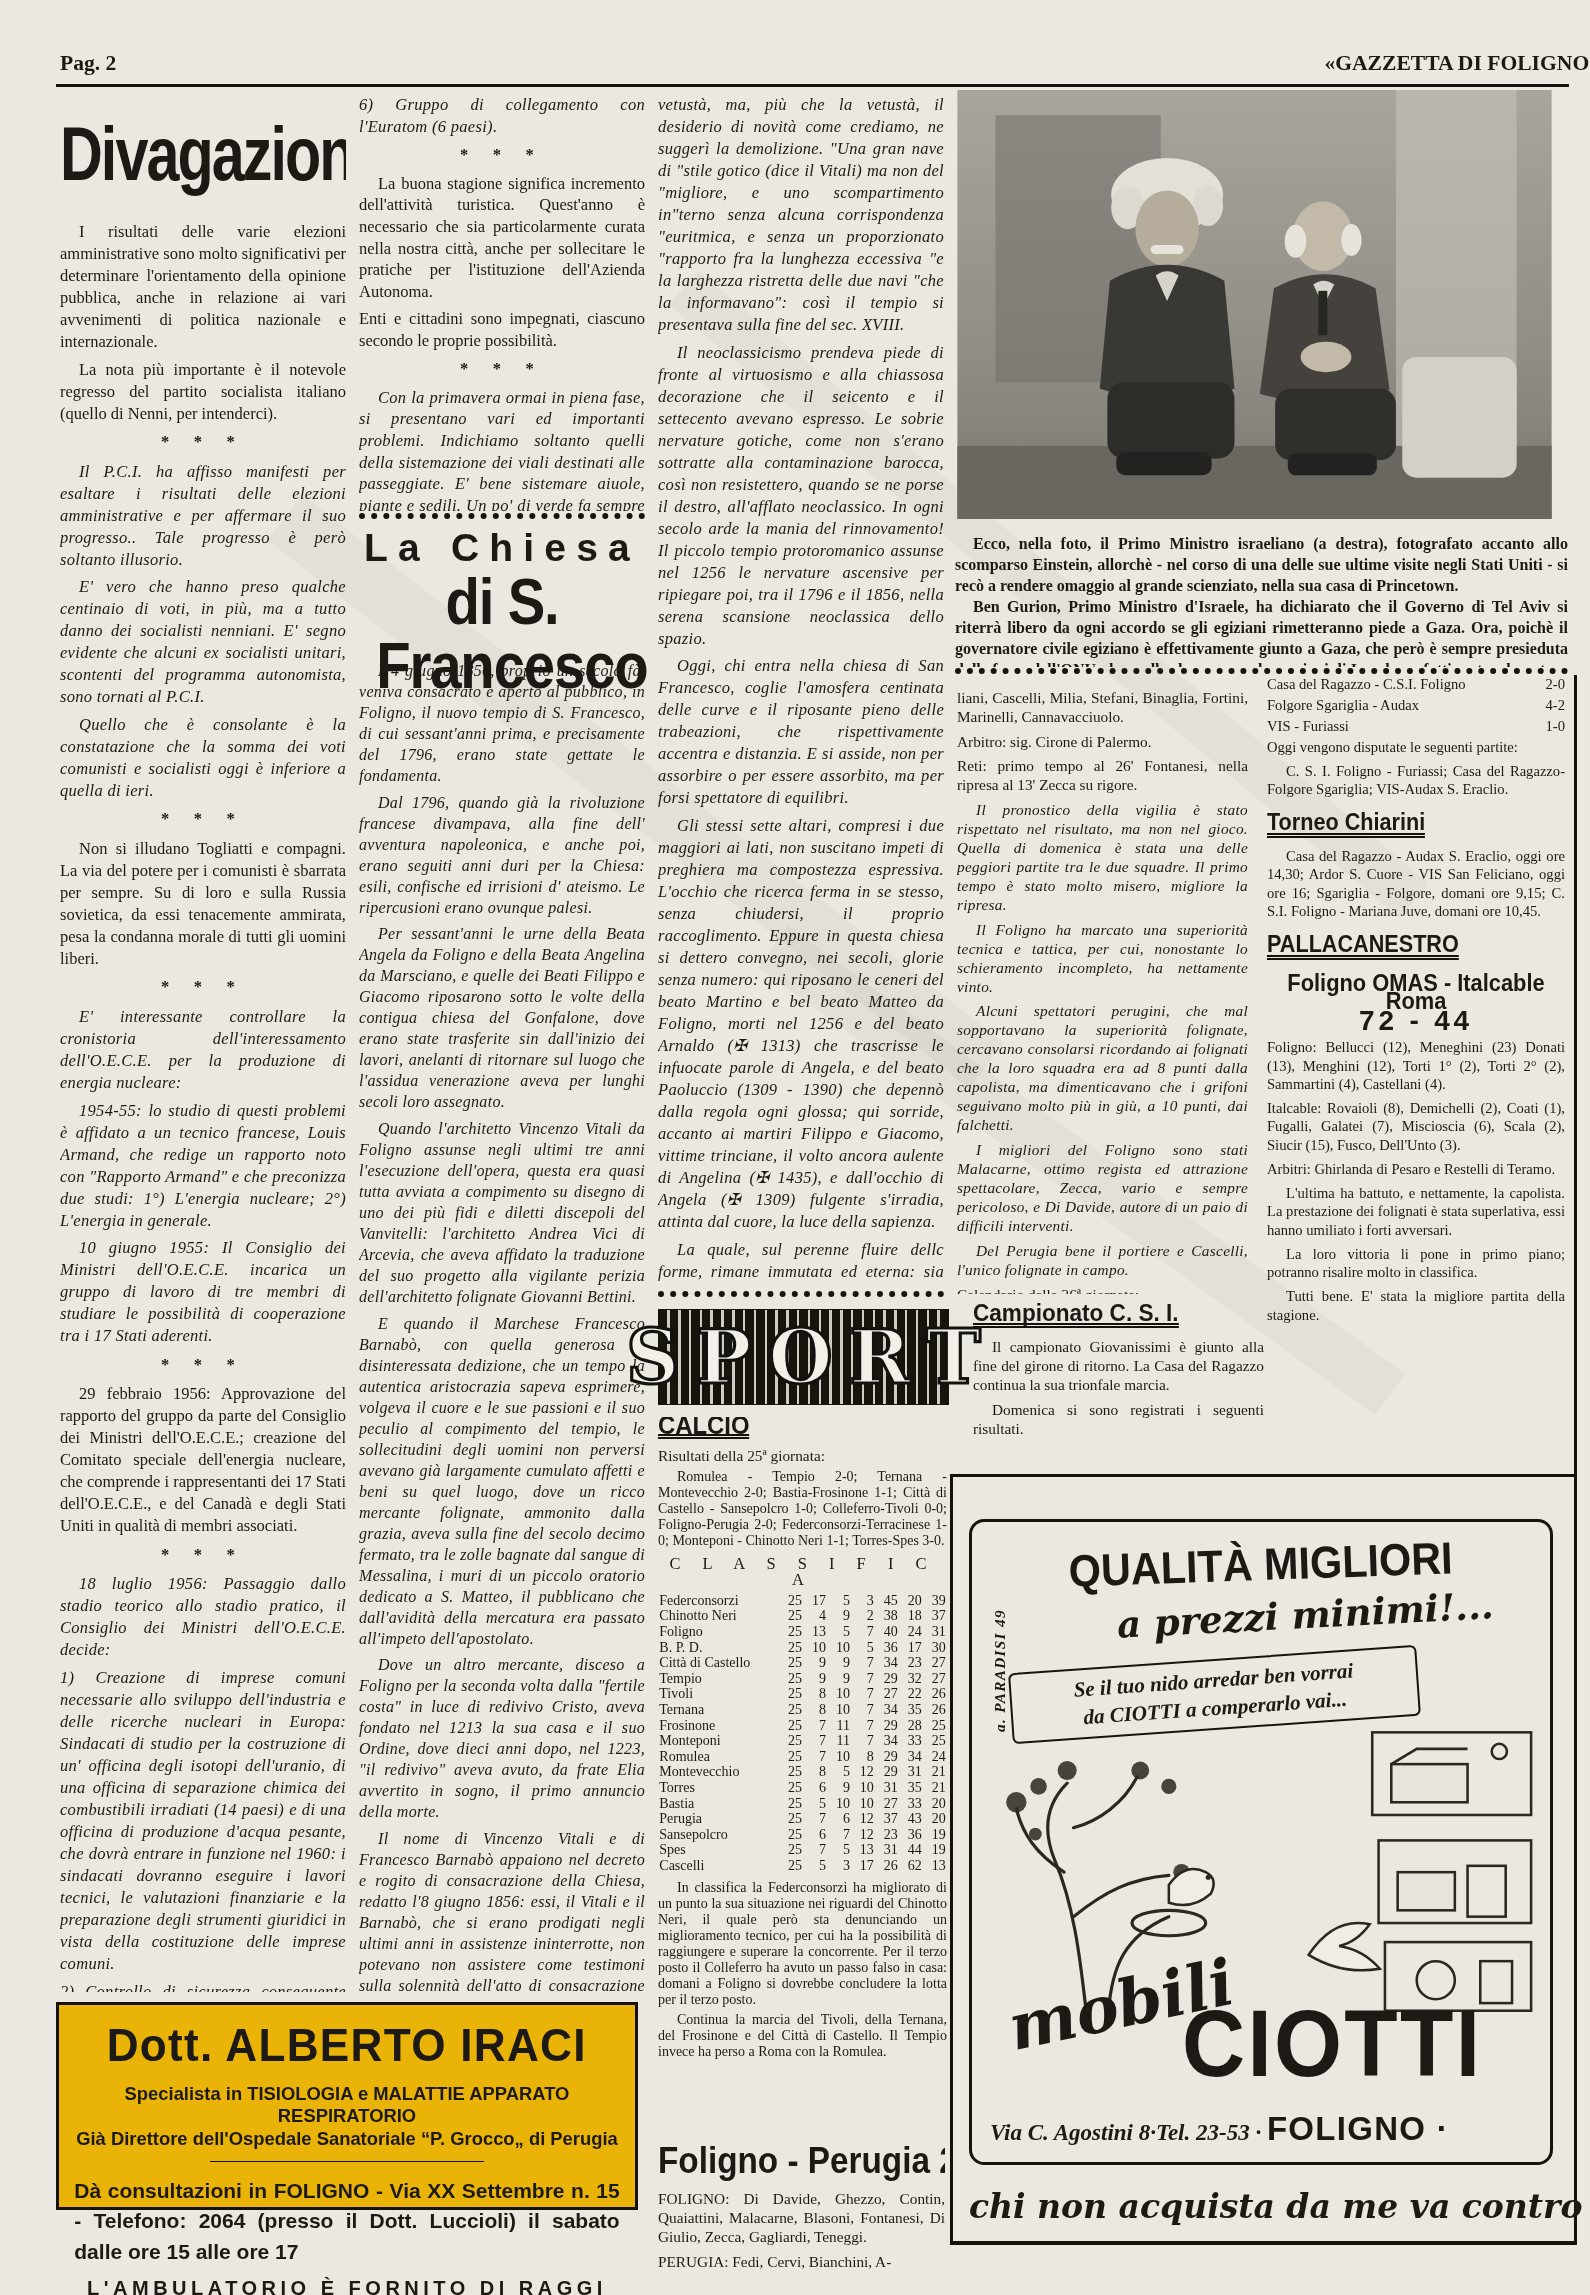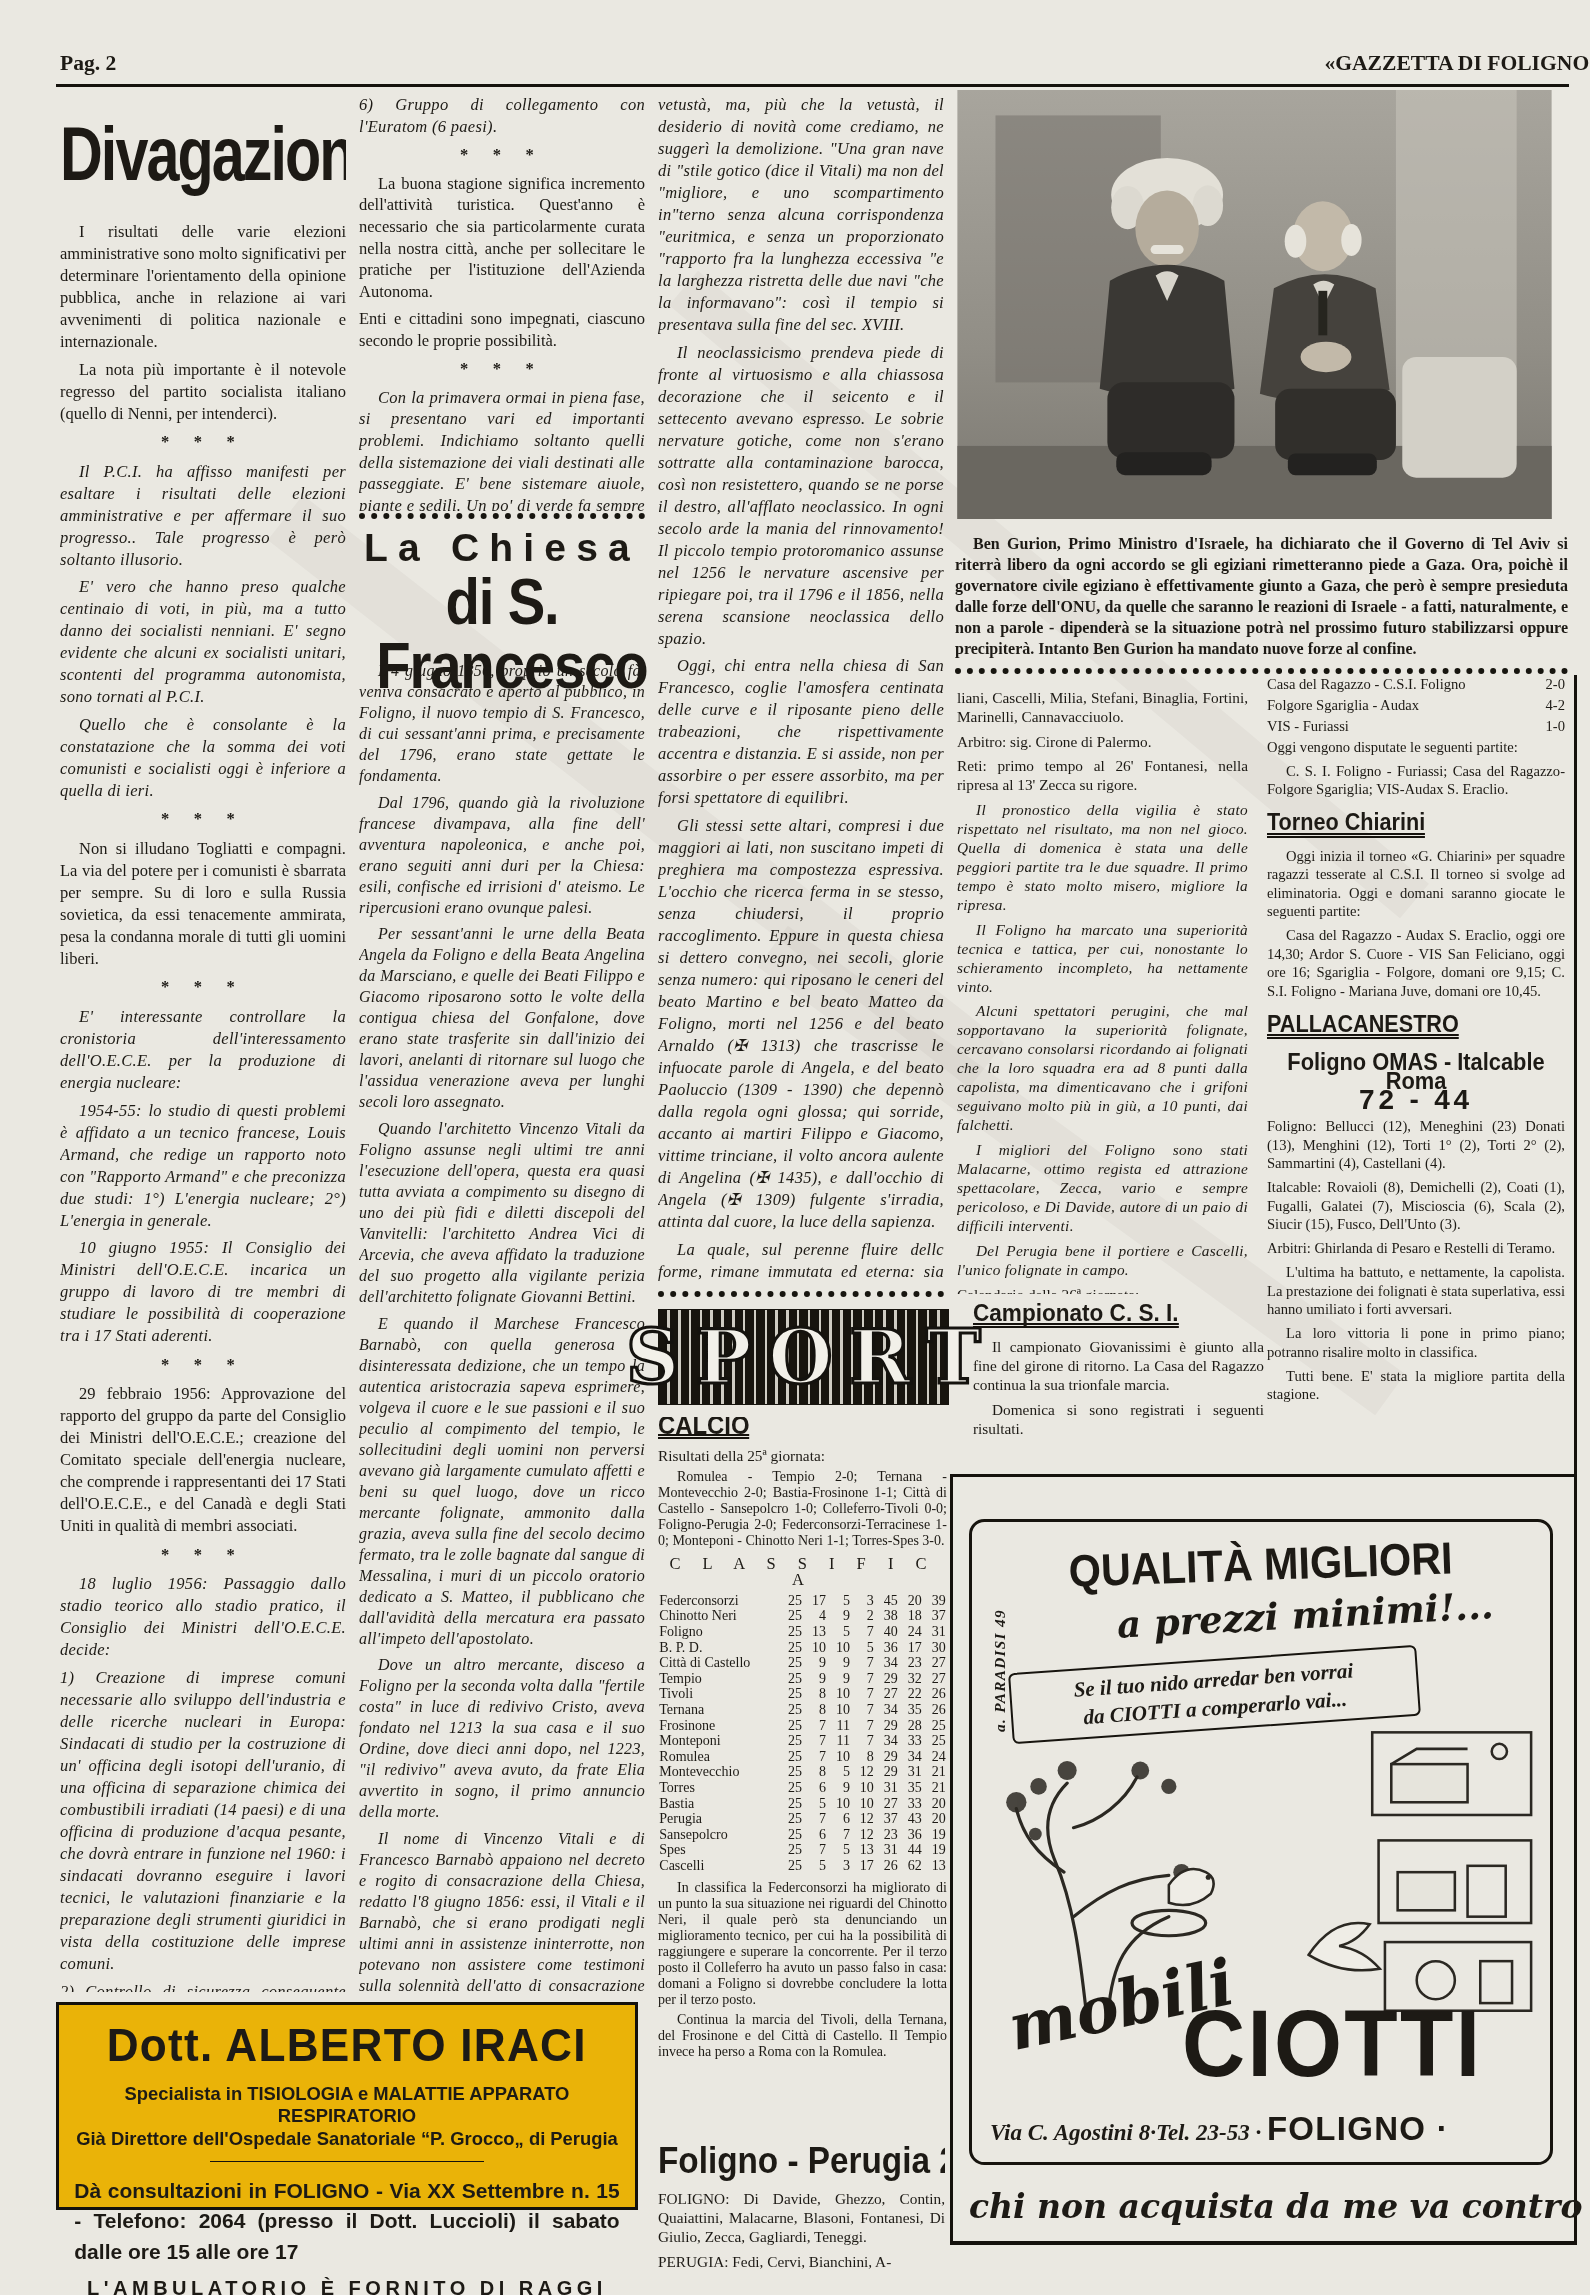--- a/index.html
+++ b/index.html
@@ -412,20 +412,21 @@
         <rect x="568" y="316" width="14" height="70" fill="#26251f"></rect>
         <ellipse cx="580" cy="420" rx="40" ry="24" fill="#c2b9a9"></ellipse>
         <rect x="500" y="470" width="190" height="112" rx="24" fill="#312f2b"></rect>
         <rect x="520" y="572" width="140" height="34" rx="12" fill="#232220"></rect>
       </g>
     </svg>
   </figure>
 
   <section class="col caption" style="left:955px;top:533px;width:613px;height:134px;">
     <div>
+        <p class="cap">Ecco, nella foto, il Primo Ministro israeliano (a destra), fotografato accanto allo scomparso Einstein, allorchè - nel corso di una delle sue ultime visite negli Stati Uniti - si recò a rendere omaggio al grande scienziato, nella sua casa di Princetown.</p>
         <p class="cap">Ben Gurion, Primo Ministro d'Israele, ha dichiarato che il Governo di Tel Aviv si riterrà libero da ogni accordo se gli egiziani rimetteranno piede a Gaza. Ora, poichè il governatore civile egiziano è effettivamente giunto a Gaza, che però è sempre presieduta dalle forze dell'ONU, da quelle che saranno le reazioni di Israele - a fatti, naturalmente, e non a parole - dipenderà se la situazione potrà nel prossimo futuro stabilizzarsi oppure precipiterà. Intanto Ben Gurion ha mandato nuove forze al confine.</p>
       </div>
   </section>
   <div class="abs dotline" style="left:955px;top:668px;width:613px;"></div>
 
   <section class="col" style="left:957px;top:688px;width:291px;height:606px;font-size:15.3px;line-height:19px;">
     <div>
         <p class="ni">liani, Cascelli, Milia, Stefani, Binaglia, Fortini, Marinelli, Cannavacciuolo.</p>
         <p class="ni">Arbitro: sig. Cirone di Palermo.</p>
         <p class="ni">Reti: primo tempo al 26' Fontanesi, nella ripresa al 13' Zecca su rigore.</p>
@@ -459,21 +460,20 @@
           <span class="m">VIS - Furiassi</span>
           <span class="s">1-0</span>
         </p>
       </div>
     <div>
         <p class="ni">Oggi vengono disputate le seguenti partite:</p>
         <p class="r">C. S. I. Foligno - Furiassi; Casa del Ragazzo-Folgore Sgariglia; VIS-Audax S. Eraclio.</p>
       </div>
     <h3 class="shead" style="font-size:23px;margin:9px 0 9px;">Torneo Chiarini</h3>
     <div>
-        <p class="r">Oggi inizia il torneo «G. Chiarini» per squadre ragazzi tesserate al C.S.I. Il torneo si svolge ad eliminatoria. Oggi e domani saranno giocate le seguenti partite:</p>
         <p class="r">Casa del Ragazzo - Audax S. Eraclio, oggi ore 14,30; Ardor S. Cuore - VIS San Feliciano, oggi ore 16; Sgariglia - Folgore, domani ore 9,15; C. S.I. Foligno - Mariana Juve, domani ore 10,45.</p>
       </div>
     <h3 class="shead" style="font-size:23px;margin:9px 0 7.6px;">PALLACANESTRO</h3>
     <div class="match-title">Foligno OMAS - Italcable Roma</div>
     <div class="match-score">72 - 44</div>
     <div>
         <p class="ni">Foligno: Bellucci (12), Meneghini (23) Donati (13), Menghini (12), Torti 1° (2), Torti 2° (2), Sammartini (4), Castellani (4).</p>
         <p class="ni">Italcable: Rovaioli (8), Demichelli (2), Coati (1), Fugalli, Galatei (7), Miscioscia (6), Scala (2), Siucir (15), Fusco, Dell'Unto (3).</p>
         <p class="ni">Arbitri: Ghirlanda di Pesaro e Restelli di Teramo.</p>
         <p class="r">L'ultima ha battuto, e nettamente, la capolista. La prestazione dei folignati è stata superlativa, essi hanno umiliato i forti avversari.</p>

